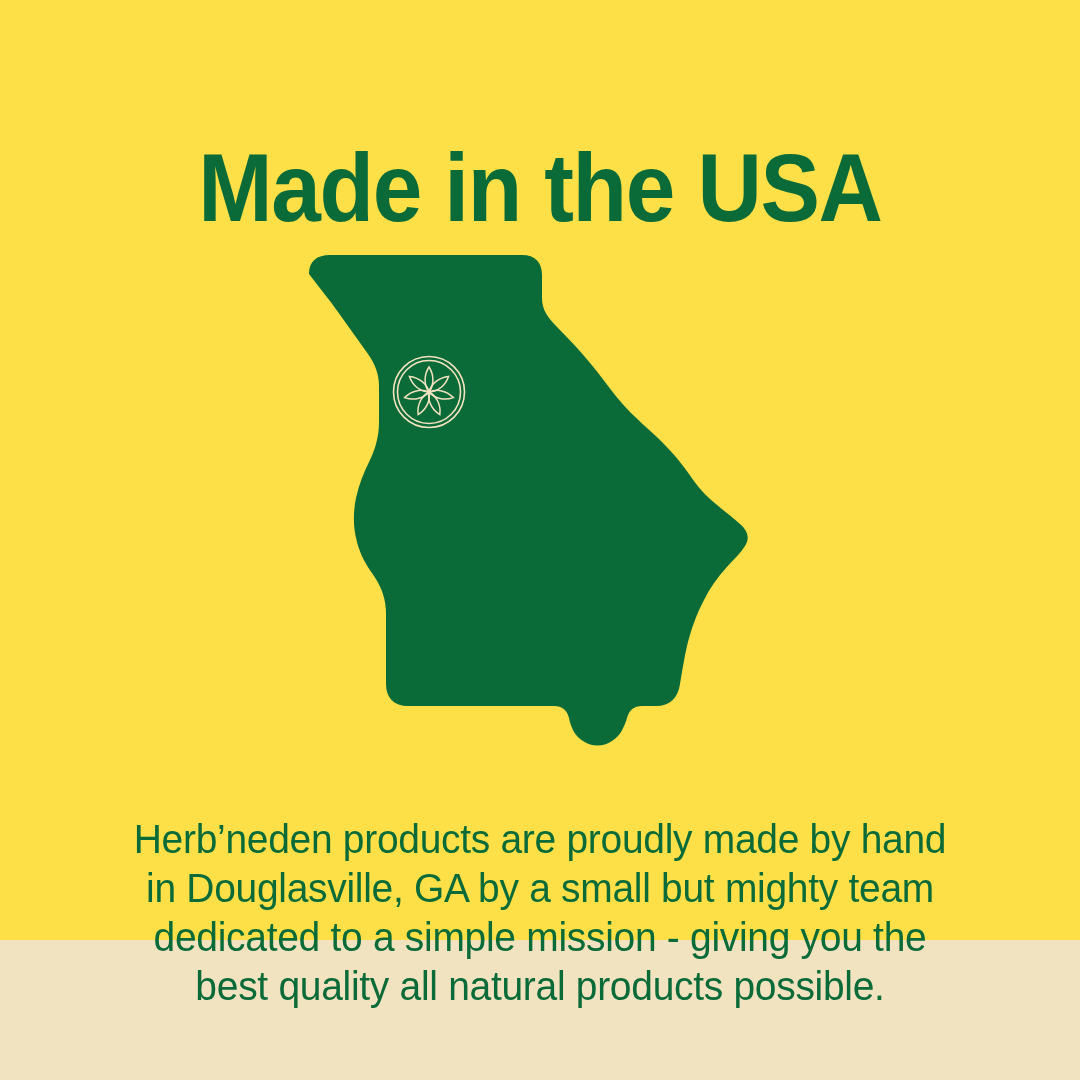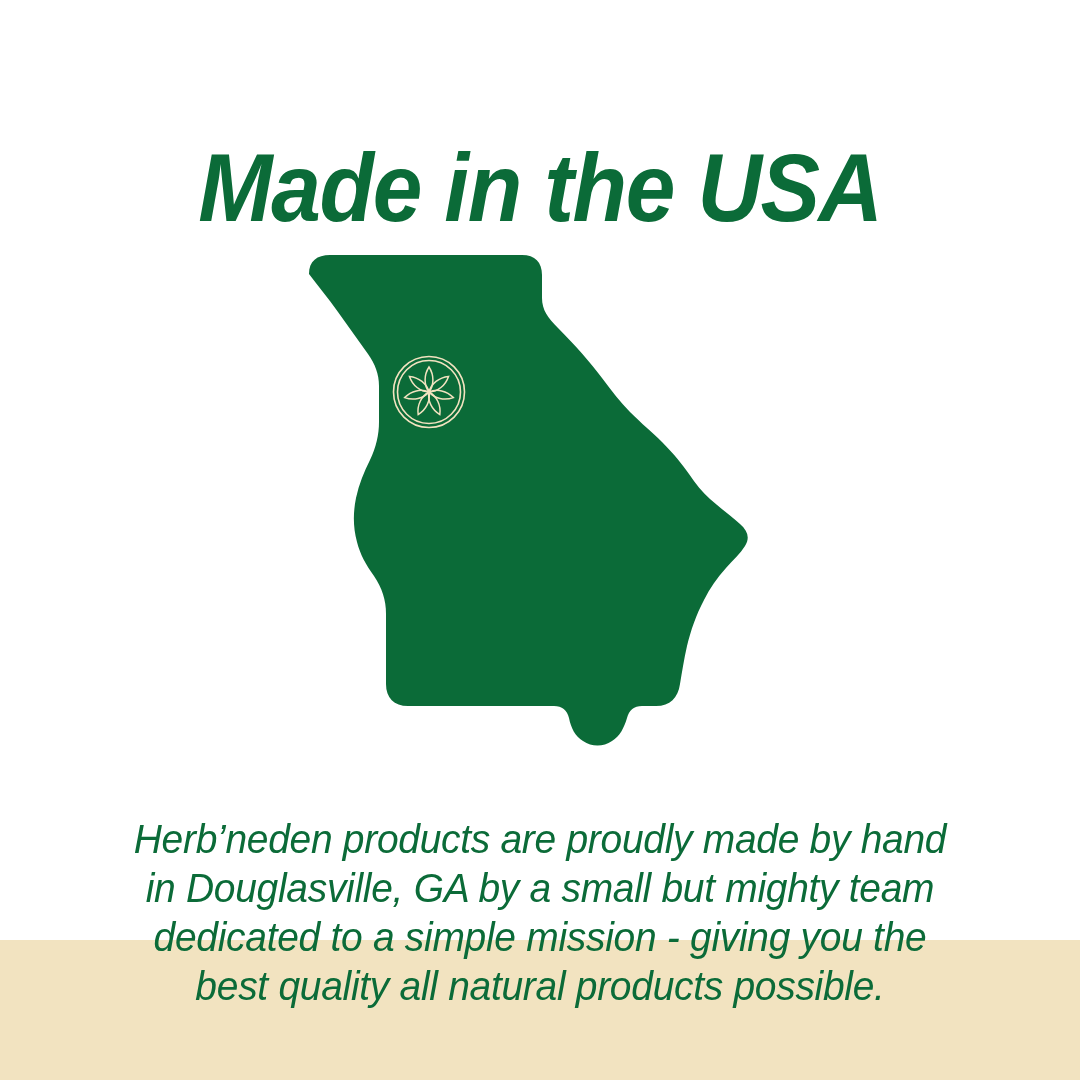--- a/index.html
+++ b/index.html
@@ -12,23 +12,22 @@
     height: 1080px;
     background: #f2e3c0;
     font-family: "Liberation Sans", sans-serif;
     overflow: hidden;
   }
 
   #poster {
     position: relative;
     width: 1080px;
     height: 940px;
-    background: #ffffff;
+    background: #fde047;
     box-sizing: border-box;
-    font-style: italic;
   }
 
   
   #headline {
     position: absolute;
     left: 0;
     top: 74px;
     width: 1080px;
     text-align: center;
     color: #0b6b38;

